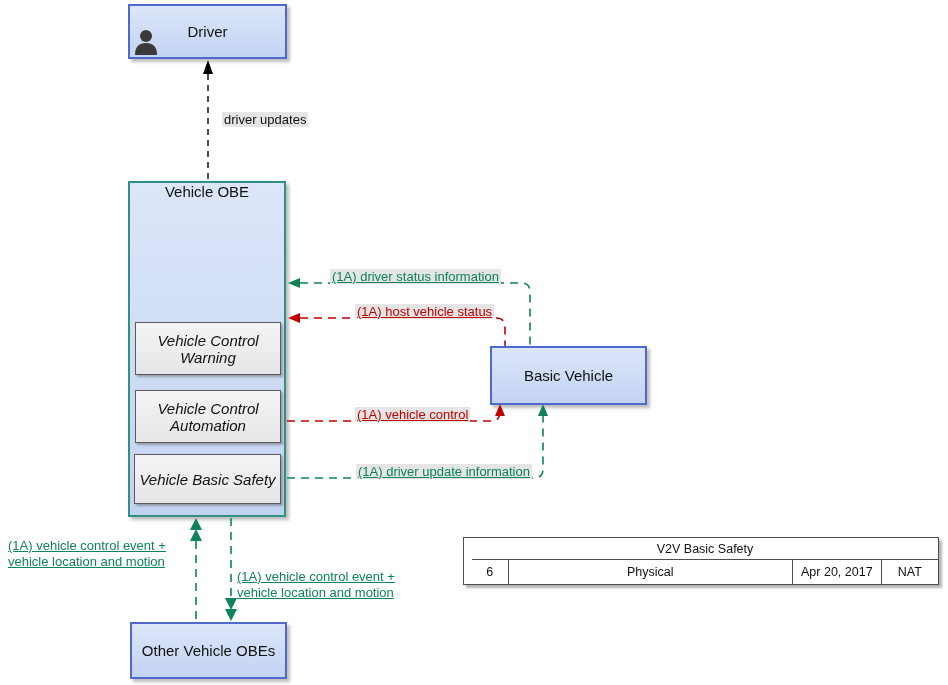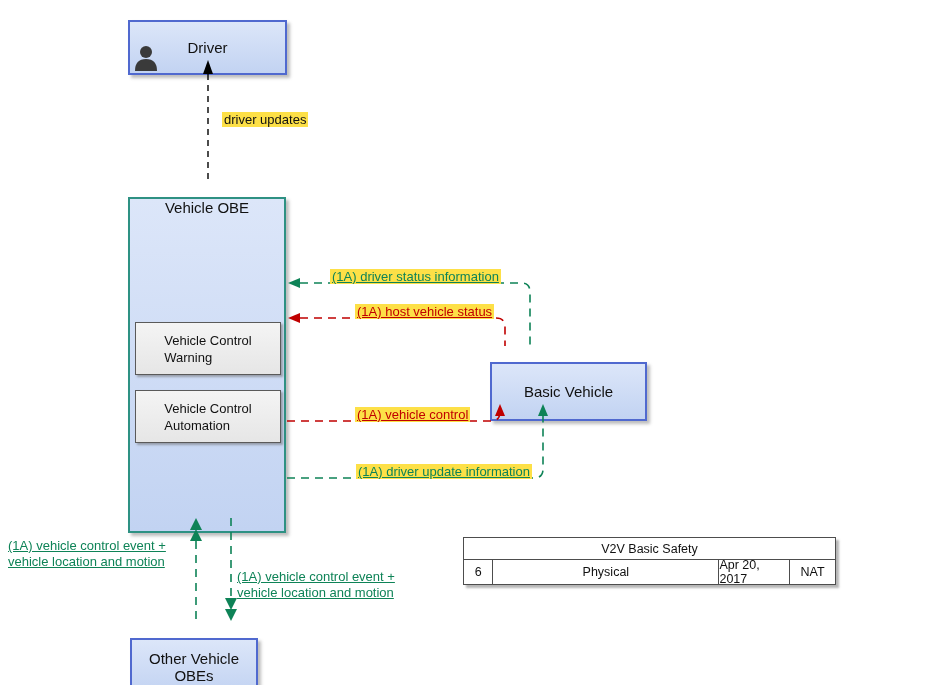--- a/index.html
+++ b/index.html
@@ -2,53 +2,53 @@
 <html style="--green: #0e8357; --red: #c00000; --nodeBorder: #5069cf; --obeBorder: #2e9183; --nodeFillTop: #dce6f9; --nodeFillBottom: #c2d3f2; --subFillTop: #f4f4f4; --subFillBottom: #e6e6e6; --subBorder: #5a5a5a; --tableBorder: #4d4d4d;"><head>
 <meta charset="utf-8">
 <style>
   html,body{margin:0;padding:0;background:#fff;font-family:"Liberation Sans",sans-serif;}
   .stage{position:relative;width:948px;height:685px;background:#fff;overflow:hidden;}
 
   .node{position:absolute;box-sizing:border-box;border:2px solid var(--nodeBorder);
         background:linear-gradient(180deg,var(--nodeFillTop) 0%,var(--nodeFillBottom) 100%);
         box-shadow:3px 3px 3px rgba(110,110,110,.45);
         display:flex;align-items:center;justify-content:flex-start;
-        font-size:15px;color:#111;margin-top:16px;}
+        font-size:15px;color:#111;}
   .node.obe-container{border-color:var(--obeBorder);align-items:flex-start;}
   .node .node-title{text-align:center;width:100%;}
   .node.obe-container .node-title{}
 
   .subnode{position:absolute;box-sizing:border-box;border:1px solid var(--subBorder);
         background:linear-gradient(180deg,var(--subFillTop) 0%,var(--subFillBottom) 100%);
         box-shadow:2px 2px 2px rgba(100,100,100,.5);
-        display:flex;align-items:center;justify-content:center;
-        font-size:13px;color:#111;white-space:pre-line;line-height:17px;}
+        display:flex;align-items:center;justify-content:center;text-align:center;
+        font-size:15px;color:#111;white-space:pre-line;line-height:17px;font-style:italic;}
 
   .connector-layer{position:absolute;left:0;top:0;z-index:6;pointer-events:none;}
   .dash-green{stroke:var(--green);stroke-width:1.6;fill:none;stroke-dasharray:8 6;}
   .dash-red{stroke:var(--red);stroke-width:1.6;fill:none;stroke-dasharray:8 6;}
   .dash-black{stroke:#000;stroke-width:1.4;fill:none;stroke-dasharray:6 5;}
   .head-green{fill:var(--green);stroke:none;}
   .head-red{fill:var(--red);stroke:none;}
   .head-black{fill:#000;stroke:none;}
 
   .flow-label{position:absolute;z-index:7;font-size:13px;line-height:15px;
-        background:#fde047;padding:0 2px;white-space:nowrap;}
+        background:#e5e5e5;padding:0 2px;white-space:nowrap;}
   .flow-label.link{text-decoration:underline;cursor:pointer;}
   .flow-label.green{color:var(--green);}
   .flow-label.red{color:var(--red);margin-left:19px;}
   .flow-label.black{color:#111;}
   .flow-label.multiline{white-space:pre-line;line-height:16px;background:transparent;padding:0;text-decoration:underline;}
 
   .person-icon{position:absolute;left:4px;bottom:1px;}
 
-  .info-table{position:absolute;left:463px;top:537px;width:373px;box-sizing:border-box;
+  .info-table{position:absolute;left:463px;top:537px;width:476px;box-sizing:border-box;
         background:#fff;border:1px solid var(--tableBorder);
         box-shadow:2.5px 2.5px 2px rgba(110,110,110,.5);
-        font-size:12.5px;color:#111;z-index:4;}
+        font-size:12.5px;color:#111;z-index:4;padding-left:8px;}
   .info-table .t-header{height:21px;border-bottom:1px solid var(--tableBorder);
         display:flex;align-items:center;justify-content:center;}
   .info-table .t-row{display:flex;height:24px;}
   .info-table .t-cell{display:flex;align-items:center;justify-content:center;
         border-right:1px solid var(--tableBorder);box-sizing:border-box;height:100%;}
   .info-table .t-cell:last-child{border-right:none;}
   .c0{width:37px;}.c1{width:288px;}.c2{width:90px;}.c3{width:57px;}
 </style>
 </head>
 <body>
@@ -68,26 +68,29 @@
   </div>
 
   <div class="subnode" style="left:135px;top:322px;width:146px;height:53px;">
     <span>Vehicle Control
 Warning</span>
   </div>
   <div class="subnode" style="left:135px;top:390px;width:146px;height:53px;">
     <span>Vehicle Control
 Automation</span>
   </div>
+  <div class="subnode" style="left:134px;top:454px;width:147px;height:50px;">
+    <span>Vehicle Basic Safety</span>
+  </div>
 
   <div class="node" style="left:490px;top:346px;width:157px;height:59px;">
     <span class="node-title">Basic Vehicle</span>
   </div>
 
-  <div class="node" style="left:130px;top:622px;width:128px;height:57px;">
+  <div class="node" style="left:130px;top:622px;width:157px;height:57px;">
     <span class="node-title">Other Vehicle OBEs</span>
   </div>
 
   <svg class="connector-layer" width="948" height="685" viewBox="0 0 948 685">
 
     <path class="dash-black" d="M208,74 L208,180"></path>
     <polygon class="head-black" points="208,60 203,74 213,74"></polygon>
 
     <path class="dash-green" d="M300,283 L521,283 Q530,283 530,292 L530,346"></path>
     <polygon class="head-green" points="288,283 300,278 300,288"></polygon>

